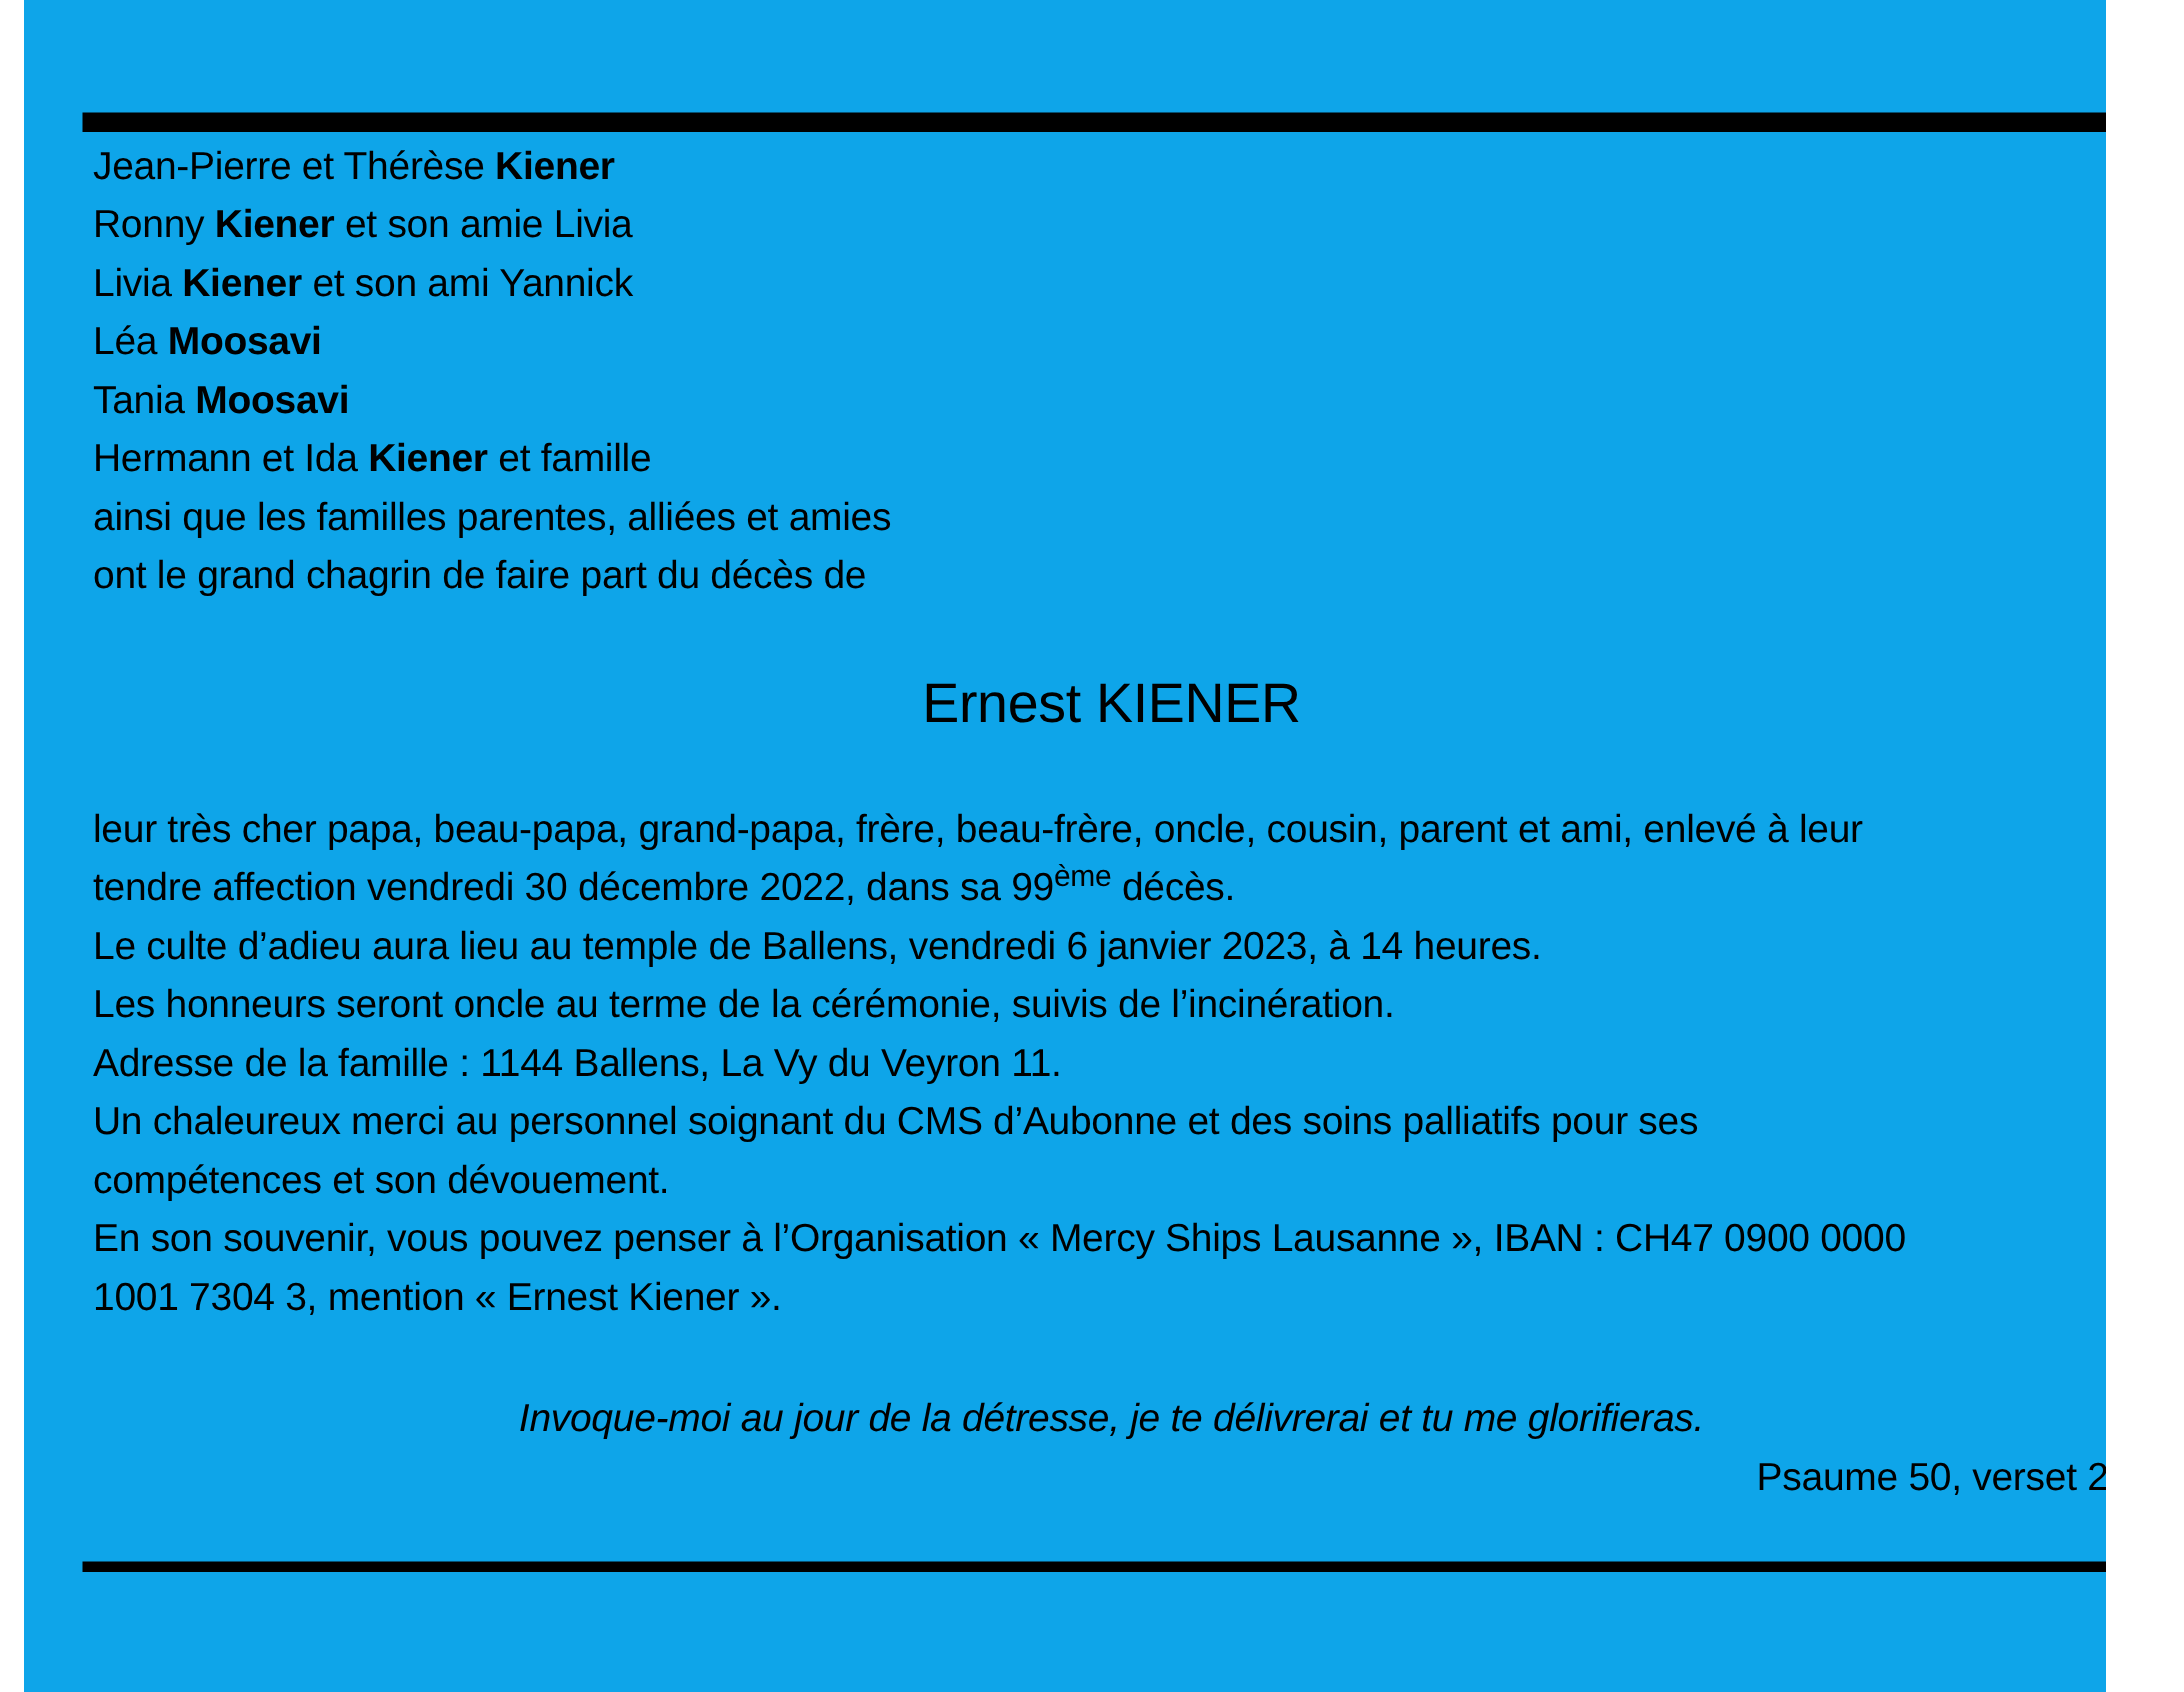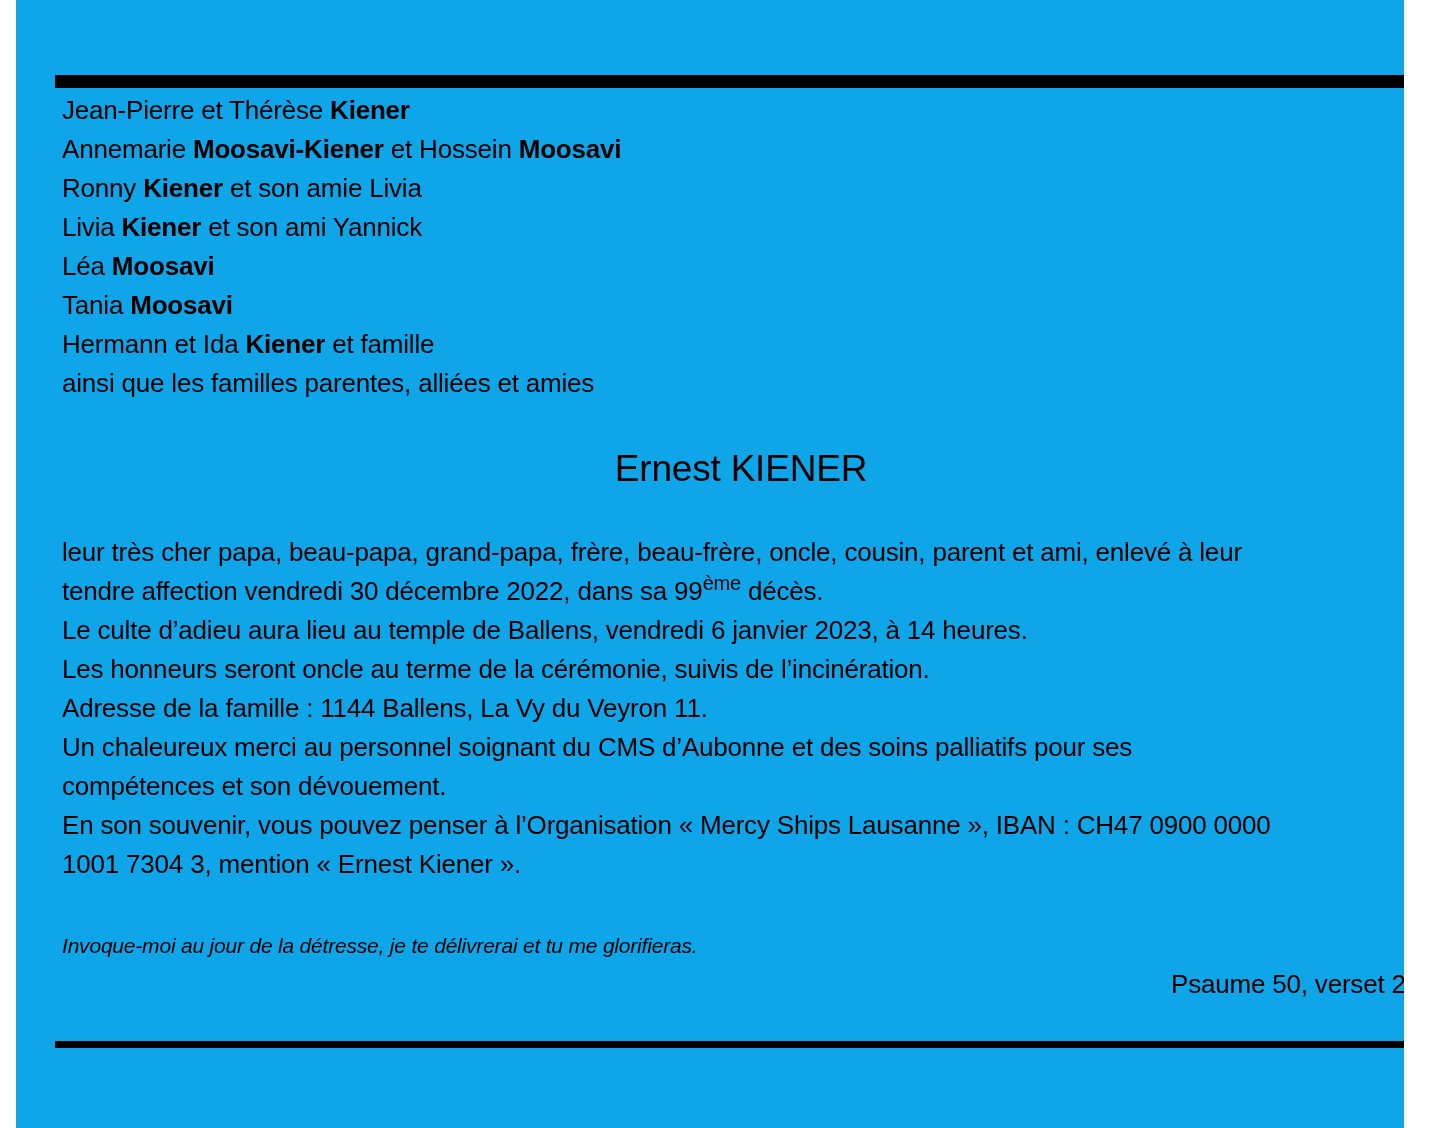--- a/index.html
+++ b/index.html
@@ -46,50 +46,50 @@
     font-size: 37px;
     font-weight: 400;
     line-height: 48px;
     text-align: center;
     margin-top: 42px;
     letter-spacing: -0.2px;
   }
   .body-block { margin-top: 40px; }
   .quote {
     margin-top: 42px;
-    font-size: 21px;
+    font-size: 26px;
     line-height: 39px;
     font-style: italic;
-    text-align: left;
+    text-align: center;
     letter-spacing: -0.2px;
   }
   .quote-source {
     font-size: 26px;
     line-height: 39px;
     text-align: right;
     letter-spacing: -0.2px;
   }
 </style>
 </head>
 <body>
 
 <div class="page">
   <div class="rule top"></div>
 
   <div class="content">
 
     <div class="family-block">
       <div class="line"><span>Jean-Pierre et Thérèse </span><span class="b">Kiener</span></div>
-      <div class="line"><span>Annemarie </span><span class="b">Moosavi-Kiener</span><span> et Hossein </span><span class="b">Moosavi</span></div>
       <div class="line"><span>Ronny </span><span class="b">Kiener</span><span> et son amie Livia</span></div>
       <div class="line"><span>Livia </span><span class="b">Kiener</span><span> et son ami Yannick</span></div>
       <div class="line"><span>Léa </span><span class="b">Moosavi</span></div>
       <div class="line"><span>Tania </span><span class="b">Moosavi</span></div>
       <div class="line"><span>Hermann et Ida </span><span class="b">Kiener</span><span> et famille</span></div>
       <div class="line"><span>ainsi que les familles parentes, alliées et amies</span></div>
+      <div class="line"><span>ont le grand chagrin de faire part du décès de</span></div>
     </div>
 
     <div class="title">Ernest KIENER</div>
 
     <div class="body-block">
       <div class="line"><span>leur très cher papa, beau-papa, grand-papa, frère, beau-frère, oncle, cousin, parent et ami, enlevé à leur</span></div>
       <div class="line"><span>tendre affection vendredi 30 décembre 2022, dans sa 99</span><sup>ème</sup><span> décès.</span></div>
       <div class="line"><span>Le culte d’adieu aura lieu au temple de Ballens, vendredi 6 janvier 2023, à 14 heures.</span></div>
       <div class="line"><span>Les honneurs seront oncle au terme de la cérémonie, suivis de l’incinération.</span></div>
       <div class="line"><span>Adresse de la famille : 1144 Ballens, La Vy du Veyron 11.</span></div>

